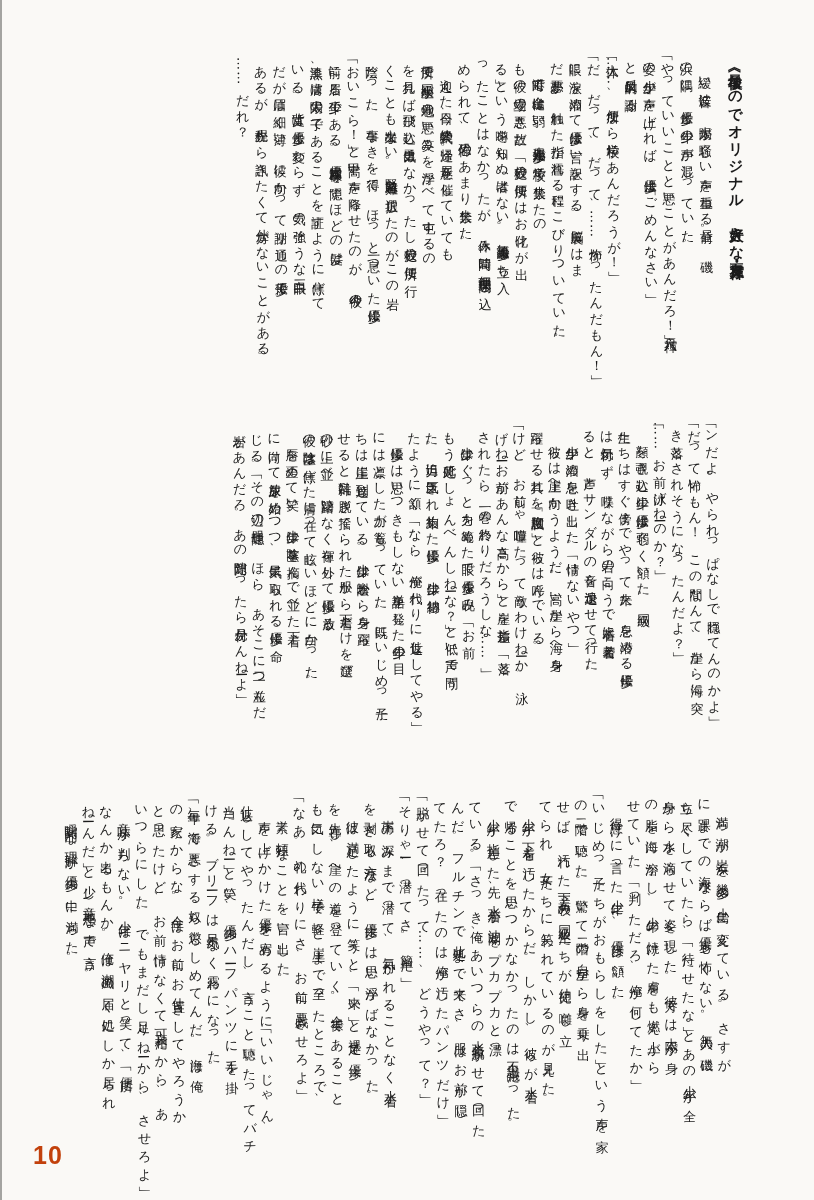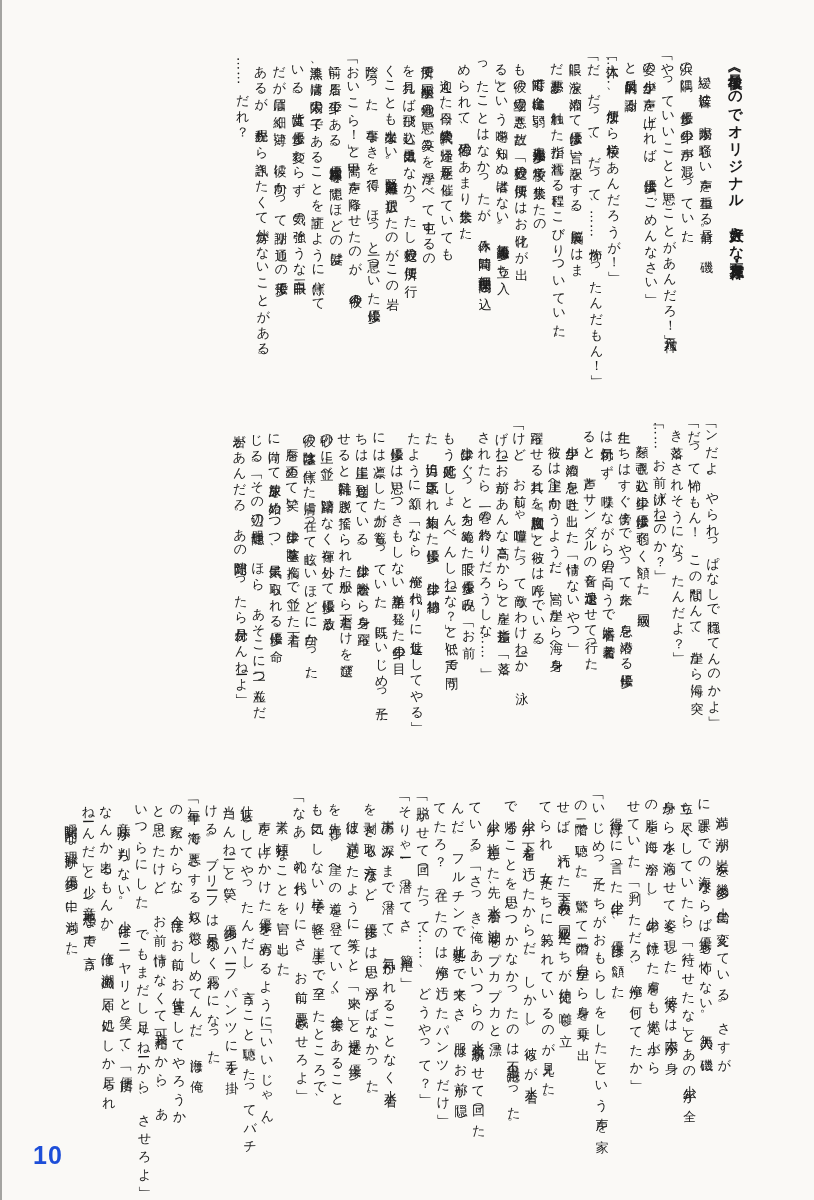--- a/index.html
+++ b/index.html
@@ -18,21 +18,21 @@
     white-space:nowrap;
   }
   .block{position:absolute;font-size:13px;transform:rotate(-0.6deg);transform-origin:top right;}
   .block .line{display:block;white-space:nowrap;}
   #block-top   {top:52px; left:229px;width:484px;height:348px;line-height:18.5px;letter-spacing:1.2px;}
   #block-middle{top:420px;left:226px;width:494px;height:360px;line-height:17.5px;letter-spacing:1.1px;}
   #block-bottom{top:790px;left:56px; width:674px;height:388px;line-height:17.6px;letter-spacing:3.2px;}
   .page-number{
     position:absolute;left:33px;top:1141px;
     font-family:"Liberation Sans",sans-serif;font-weight:700;font-size:25px;
-    color:#1d4ed8;letter-spacing:1px;
+    color:#c2410c;letter-spacing:1px;
   }
 </style>
 </head>
 <body>
 
 <div class="page" style="--ink: #1b1b1b; background: rgb(250, 249, 246);">
   <div class="scan-edge"></div>
 
   <div class="story-title vtext">《最後なのでオリジナル　大好きな夏・褌・尿》</div>
 

